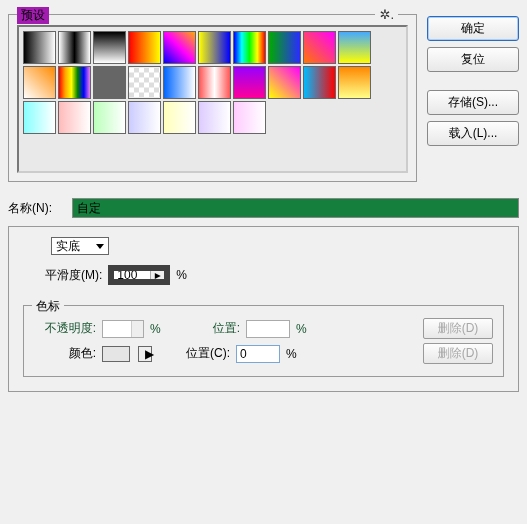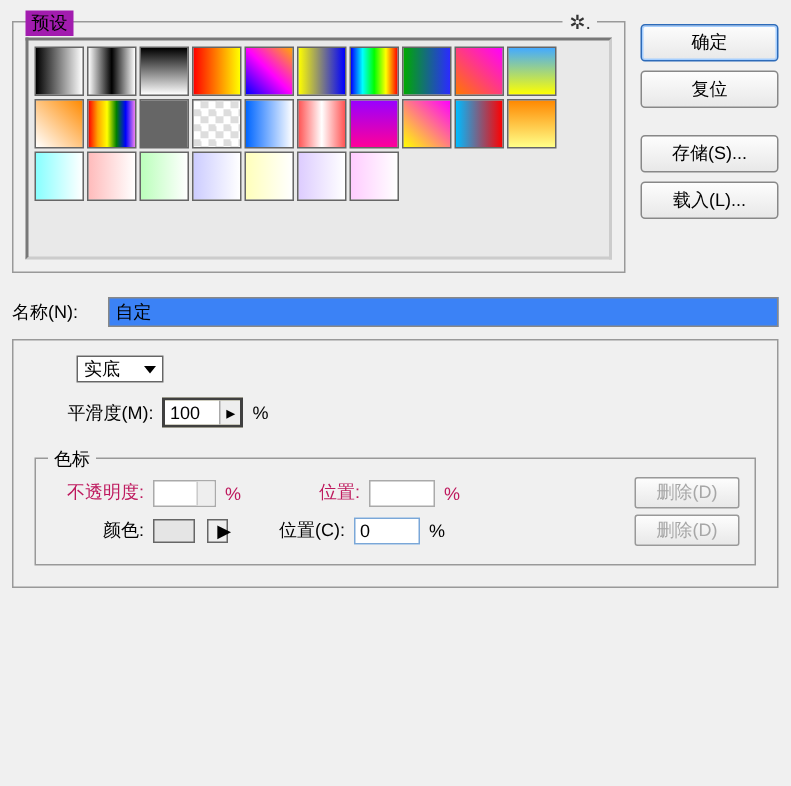--- a/index.html
+++ b/index.html
@@ -10,47 +10,47 @@
 .btn{background:linear-gradient(#fdfdfd,#e8e8e8);border:1px solid #888;border-radius:3px;padding:3px 16px;text-align:center;cursor:pointer;font-size:12px}
 .btn.primary{border:1px solid #2d6bb9;box-shadow:0 0 0 1px #a6cfff inset}
 .preset-group{border:1px solid #999;position:relative;padding:10px 8px 8px 8px;margin-top:6px}
 .preset-group .legend{position:absolute;top:-8px;left:8px;background:#a21caf;padding:0 4px;font-size:12px}
 .gear{position:absolute;top:-8px;right:18px;background:#f0f0f0;padding:0 4px;font-size:13px;color:#333}
 .preset-box{border:2px inset #ccc;background:#e9e9e9;height:148px;overflow:hidden}
 .swatch-grid{display:flex;flex-wrap:wrap;padding:3px;gap:0}
 .swatch{width:33px;height:33px;border:1px solid #666;margin:1px}
 .name-row{display:flex;align-items:center;gap:8px;margin:16px 0 8px 0}
 .name-label{width:56px}
-.name-input{flex:1;border:1px solid #888;padding:2px 4px;background:#3b82f6;height:20px}
+.name-input{flex:1;border:1px solid #888;padding:2px 4px;background:#15803d;height:20px}
 .grad-group{border:1px solid #999;padding:10px 14px 14px 14px;position:relative}
 .row{display:flex;align-items:center;gap:6px;margin-bottom:10px}
 .lbl{font-size:12px}
 .select{border:1px solid #666;background:#fff;padding:1px 4px;width:58px;display:inline-flex;align-items:center;justify-content:space-between;height:18px}
 .tri{width:0;height:0;border-left:4px solid transparent;border-right:4px solid transparent;border-top:5px solid #000;display:inline-block}
-.numfield{display:inline-flex;border:2px solid #404040;background:#fef9c3;height:20px}
+.numfield{display:inline-flex;border:6px solid #404040;background:#fef9c3;height:20px}
 .numfield input{border:none;width:36px;padding:0 3px;font-size:12px;outline:none}
 .numfield .spin{width:14px;border-left:1px solid #aaa;display:flex;align-items:center;justify-content:center;background:#eee;cursor:pointer}
 .grad-bar-wrap{position:relative;margin:18px 0 28px 0}
 .grad-bar{height:26px;border:1px solid #555;background:linear-gradient(to right,#e5e5e5,#f2f1f1);width:100%}
 .stop{position:absolute;width:11px;height:11px;background:#000;cursor:pointer}
 .stop.top{top:-13px}
 .stop.bot{bottom:-18px;background:#fff;border:1px solid #000}
 .stop.bot .pin{position:absolute;bottom:100%;left:2px;width:0;height:0;border-left:3px solid transparent;border-right:3px solid transparent;border-bottom:5px solid #000}
 .stop.top .pin{position:absolute;top:100%;left:2px;width:0;height:0;border-left:3px solid transparent;border-right:3px solid transparent;border-top:5px solid #000}
 .mid-diamond{position:absolute;bottom:-14px;left:50%;width:7px;height:7px;transform:translateX(-50%) rotate(45deg);border:1px solid #666;background:#f0f0f0}
 .anno{position:absolute;font-size:11px;color:#f00}
 .stops-group{border:1px solid #999;padding:8px 10px;position:relative;margin-top:20px}
 .stops-group .legend{position:absolute;top:-8px;left:8px;background:#f0f0f0;padding:0 4px}
 .strow{display:flex;align-items:center;gap:6px;margin:4px 0}
 .field-dis{border:1px solid #aaa;background:#fff;width:42px;height:18px;display:inline-flex}
 .field-dis .spin{width:12px;border-left:1px solid #ccc;background:#eee;margin-left:auto}
 .swatch-mini{width:28px;height:16px;border:1px solid #666;background:#e5e5e5;display:inline-block}
 .tri-btn{width:14px;height:16px;border:1px solid #666;background:#eee;display:inline-flex;align-items:center;justify-content:center;margin-left:2px}
 .sm-input{border:1px solid #7aa7d8;width:44px;height:18px;padding:0 3px;outline:none;background:#fff}
-.dis{color:#be185d}
+.dis{color:#14532d}
 .btn-sm{background:linear-gradient(#fdfdfd,#e8e8e8);border:1px solid #999;border-radius:2px;padding:1px 0;width:70px;text-align:center;font-size:12px}
 .btn-sm.dis{color:#a7a7a7}
 </style>
 </head>
 <body>
 
 <div class="main">
   <div class="left-col">
     <div class="preset-group">
       <span class="legend">预设</span>

